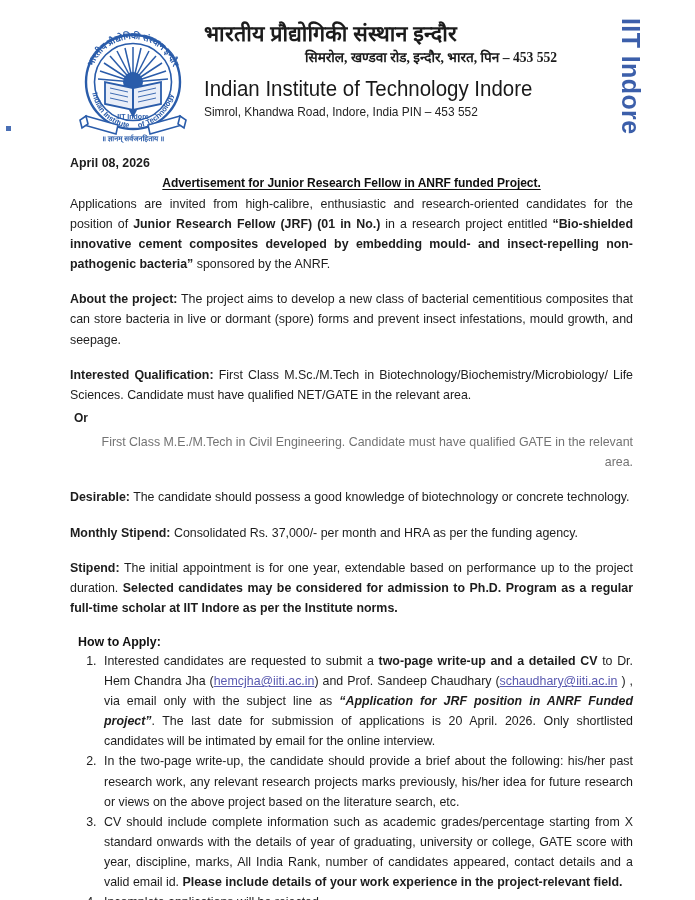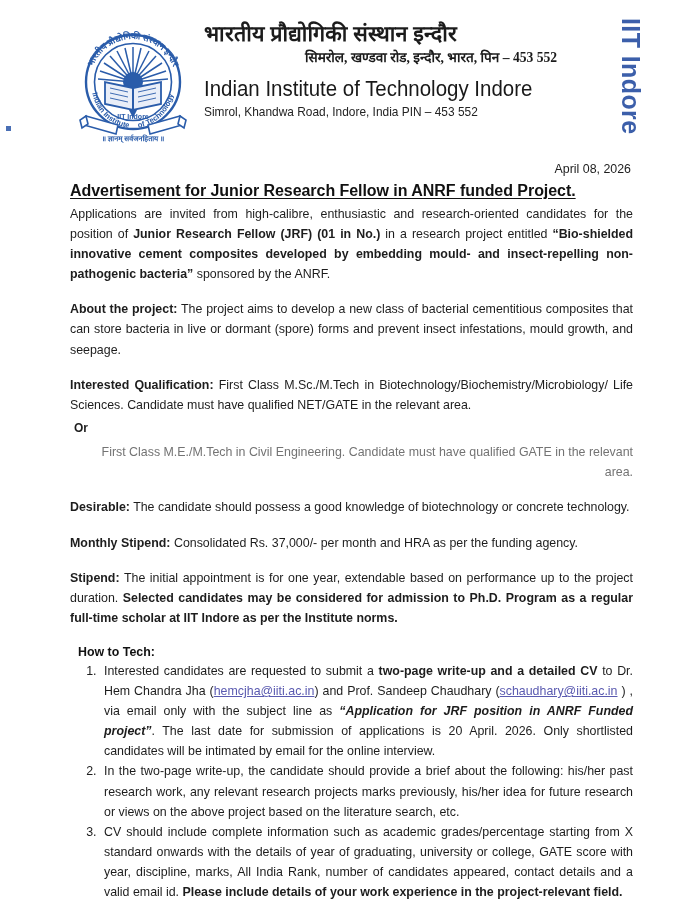--- a/index.html
+++ b/index.html
@@ -103,30 +103,30 @@
     height: 5px;
     background: #4a6fb5;
   }
 
   
   .doc-body {
     padding: 0 62px 0 70px;
   }
 
   .date-line {
-    text-align: right;
     font-size: 12.4px;
     color: #1d1d1d;
     padding-right: 2px;
-    margin-top: 10px;
+    margin-top: 4px;
+    font-weight: bold;
   }
 
   .doc-title {
-    text-align: left;
-    font-size: 16px;
+    text-align: center;
+    font-size: 12px;
     font-weight: 700;
     color: #111;
     text-decoration: underline;
     text-underline-offset: 2px;
     margin-top: 6px;
     margin-bottom: 4px;
     letter-spacing: -0.05px;
   }
 
   p.para {
@@ -286,21 +286,21 @@
   <p class="or-line">Or</p>
 
   <p class="nowrap-line">First Class M.E./M.Tech in Civil Engineering. Candidate must have qualified GATE in the relevant area.</p>
 
   <p class="para spaced"><span class="b">Desirable:</span><span> The candidate should possess a good knowledge of biotechnology or concrete technology.</span></p>
 
   <p class="para spaced"><span class="b">Monthly Stipend:</span><span> Consolidated Rs. 37,000/- per month and HRA as per the funding agency.</span></p>
 
   <p class="para spaced"><span class="b">Stipend:</span><span> The initial appointment is for one year, extendable based on performance up to the project duration. </span><span class="b">Selected candidates may be considered for admission to Ph.D. Program as a regular full-time scholar at IIT Indore as per the Institute norms.</span></p>
 
-  <div class="howto">How to Tech:</div>
+  <div class="howto">How to Apply:</div>
 
   <ol class="apply-list">
     <li><span>Interested candidates are requested to submit a </span><span class="b">two-page write-up and a detailed CV</span><span> to Dr. Hem Chandra Jha (</span><a class="mail" href="#">hemcjha@iiti.ac.in</a><span>) and Prof. Sandeep Chaudhary (</span><a class="mail" href="#">schaudhary@iiti.ac.in</a><span> ) , via email only with the subject line as </span><span class="bi">“Application for JRF position in ANRF Funded project”</span><span>. The last date for submission of applications is 20 April. 2026. Only shortlisted candidates will be intimated by email for the online interview.</span></li>
 
     <li>In the two-page write-up, the candidate should provide a brief about the following: his/her past research work, any relevant research projects marks previously, his/her idea for future research or views on the above project based on the literature search, etc.</li>
 
     <li><span>CV should include complete information such as academic grades/percentage starting from X standard onwards with the details of year of graduating, university or college, GATE score with year, discipline, marks, All India Rank, number of candidates appeared, contact details and a valid email id. </span><span class="b">Please include details of your work experience in the project-relevant field.</span></li>
 
     <li class="short">Incomplete applications will be rejected.</li>
 

